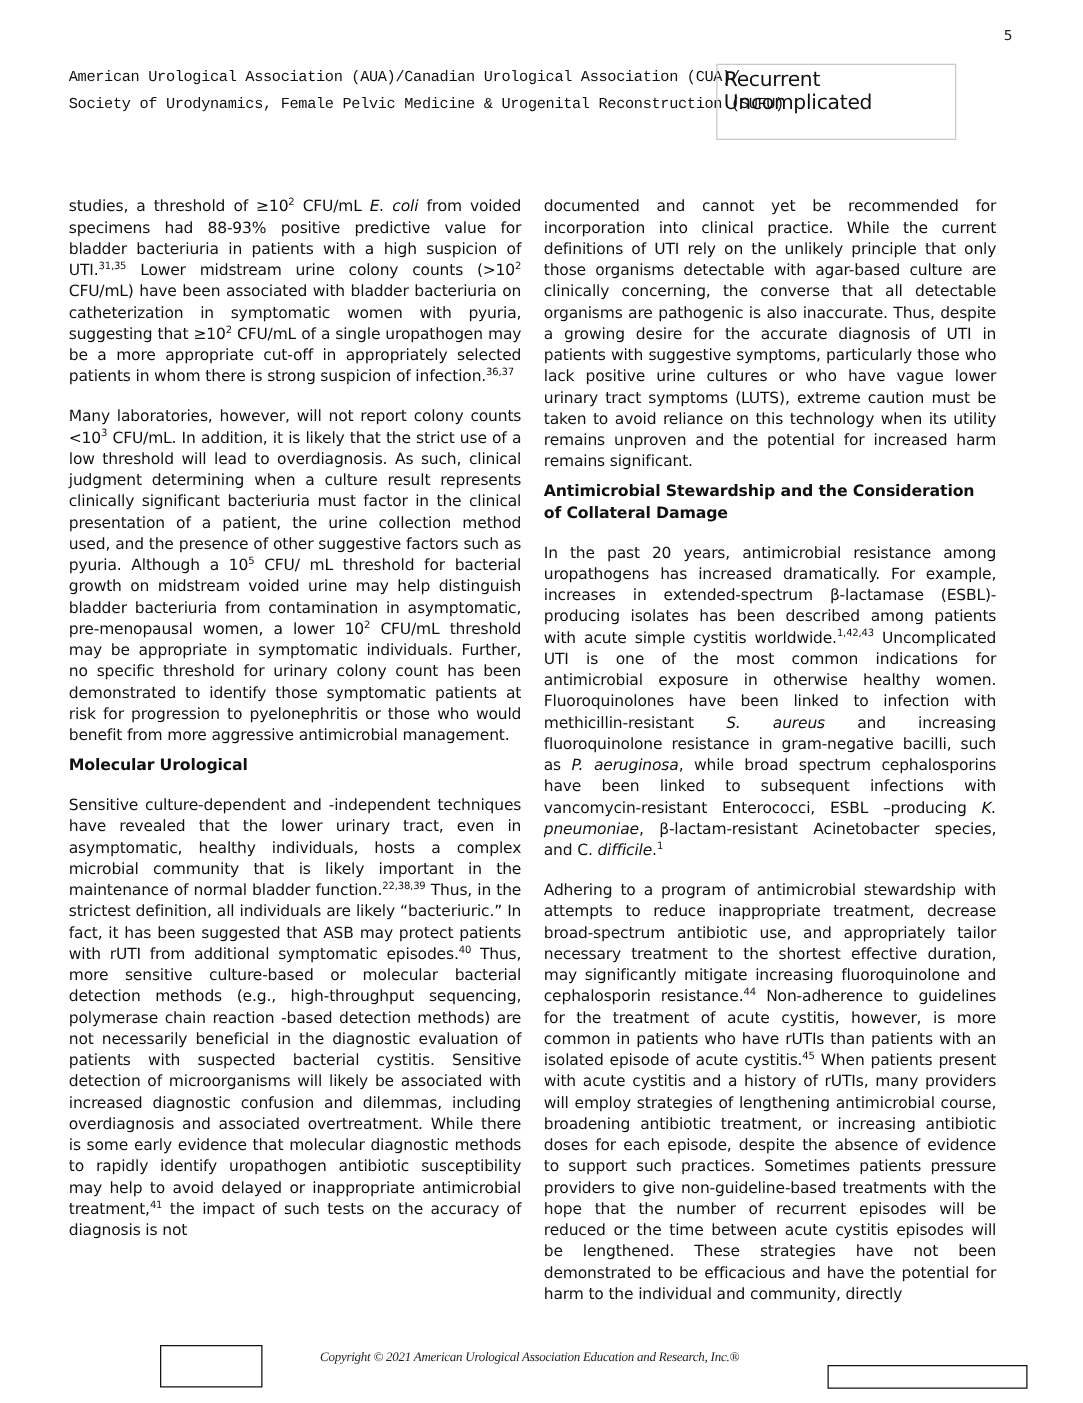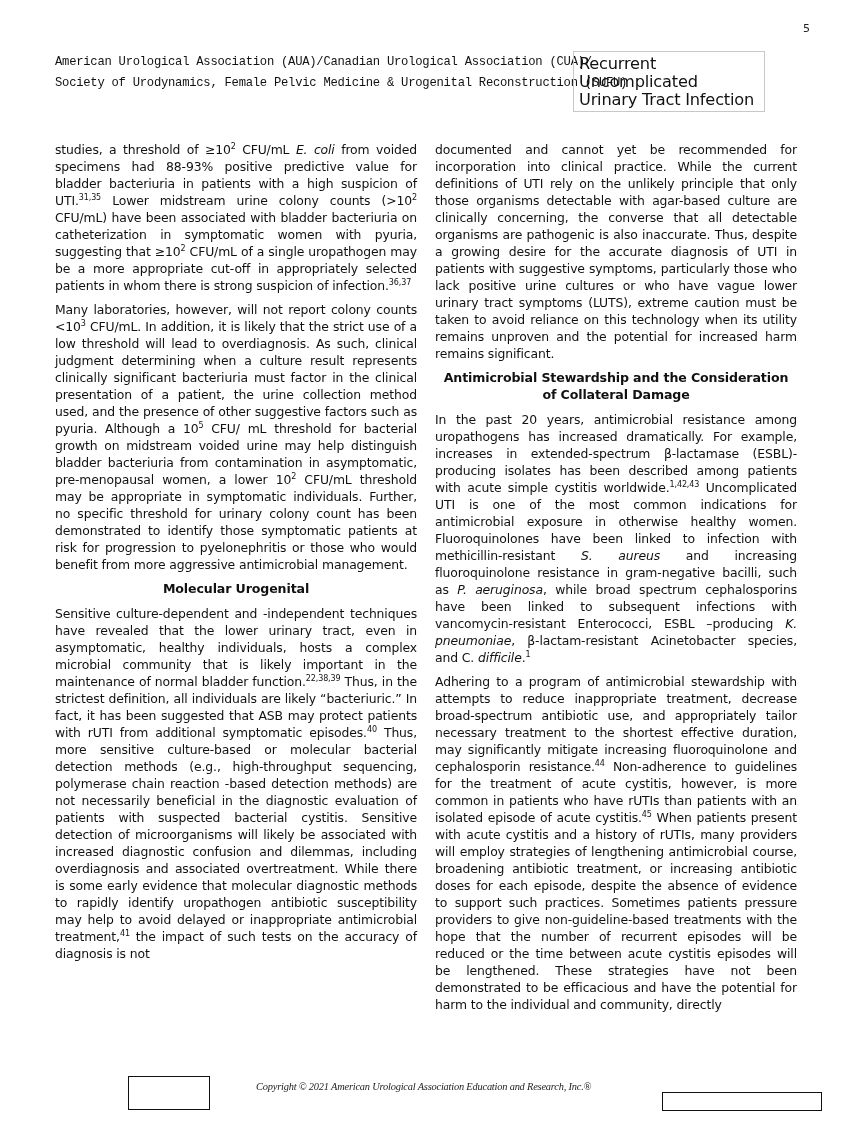--- a/index.html
+++ b/index.html
@@ -3,49 +3,48 @@
 <meta charset="utf-8">
 <style>
   html, body { margin: 0; padding: 0; background: #ffffff; }
   body { width: 866px; height: 1122px; position: relative; overflow: hidden; color: #1a1a1a; }
   .page-number { position: absolute; top: 22px; left: 803px; font-family: "DejaVu Sans", sans-serif; font-size: 11px; color: #222; }
   .org-header { position: absolute; top: 52px; left: 55px; font-family: Liberation Mono, monospace; font-size: 12.2px; line-height: 21px; color: #111; letter-spacing: -0.25px; }
   .title-box { position: absolute; top: 51px; left: 573px; width: 192px; height: 61px; border: 1px solid #c8c8c8; box-sizing: border-box; padding: 3px 0 0 5px; font-family: "DejaVu Sans", sans-serif; font-size: 16.2px; line-height: 18px; color: #111; letter-spacing: -0.2px; }
   .col { position: absolute; top: 141px; width: 362px; font-family: "DejaVu Sans", sans-serif; font-size: 12.4px; line-height: 17px; color: #111; text-align: justify; letter-spacing: -0.12px; }
   .col-left { left: 55px; }
   .col-right { left: 435px; }
-  .col p { margin: 0 0 7px 0; }
-  .col h3 { margin: 2px 0 8px 0; font-size: 12.6px; font-weight: bold; line-height: 17px; text-align: center; }
+  .col p { margin: 15px 0 7px 0; }
+  .col h3 { margin: 2px 0 8px 0; font-size: 12.6px; font-weight: bold; line-height: 17px; text-align: left; }
   sup { font-size: 8px; line-height: 0; vertical-align: 5px; }
   em { font-style: italic; }
   .footer-box-left { position: absolute; left: 128px; top: 1076px; width: 82px; height: 34px; border: 1.5px solid #111; box-sizing: border-box; }
   .footer-box-right { position: absolute; left: 662px; top: 1092px; width: 160px; height: 19px; border: 1.5px solid #111; box-sizing: border-box; }
   .copyright { position: absolute; left: 256px; top: 1081px; font-family: "Liberation Serif", serif; font-style: italic; font-size: 10.4px; color: #222; letter-spacing: -0.2px; }
 </style>
 </head>
 <body>
 
 <div class="page-number">5</div>
 
 <div class="org-header">
   <div>American Urological Association (AUA)/Canadian Urological Association (CUA)/</div>
   <div>Society of Urodynamics, Female Pelvic Medicine &amp; Urogenital Reconstruction (SUFU)</div>
 </div>
 
 <div class="title-box">
   <div>Recurrent Uncomplicated</div>
-  <div>Urinary Tract Infection</div>
 </div>
 
 <div class="col col-left">
   <p><span>studies, a threshold of ≥10</span><sup>2</sup><span> CFU/mL </span><em>E. coli</em><span> from voided specimens had 88-93% positive predictive value for bladder bacteriuria in patients with a high suspicion of UTI.</span><sup>31,35</sup><span> Lower midstream urine colony counts (&gt;10</span><sup>2</sup><span> CFU/mL) have been associated with bladder bacteriuria on catheterization in symptomatic women with pyuria, suggesting that ≥10</span><sup>2</sup><span> CFU/mL of a single uropathogen may be a more appropriate cut-off in appropriately selected patients in whom there is strong suspicion of infection.</span><sup>36,37</sup></p>
 
   <p><span>Many laboratories, however, will not report colony counts &lt;10</span><sup>3</sup><span> CFU/mL. In addition, it is likely that the strict use of a low threshold will lead to overdiagnosis. As such, clinical judgment determining when a culture result represents clinically significant bacteriuria must factor in the clinical presentation of a patient, the urine collection method used, and the presence of other suggestive factors such as pyuria. Although a 10</span><sup>5</sup><span> CFU/ mL threshold for bacterial growth on midstream voided urine may help distinguish bladder bacteriuria from contamination in asymptomatic, pre-menopausal women, a lower 10</span><sup>2</sup><span> CFU/mL threshold may be appropriate in symptomatic individuals. Further, no specific threshold for urinary colony count has been demonstrated to identify those symptomatic patients at risk for progression to pyelonephritis or those who would benefit from more aggressive antimicrobial management.</span></p>
 
-  <h3>Molecular Urogenital</h3>
+  <h3>Molecular Urological</h3>
 
   <p><span>Sensitive culture-dependent and -independent techniques have revealed that the lower urinary tract, even in asymptomatic, healthy individuals, hosts a complex microbial community that is likely important in the maintenance of normal bladder function.</span><sup>22,38,39</sup><span> Thus, in the strictest definition, all individuals are likely “bacteriuric.” In fact, it has been suggested that ASB may protect patients with rUTI from additional symptomatic episodes.</span><sup>40</sup><span> Thus, more sensitive culture-based or molecular bacterial detection methods (e.g., high-throughput sequencing, polymerase chain reaction -based detection methods) are not necessarily beneficial in the diagnostic evaluation of patients with suspected bacterial cystitis. Sensitive detection of microorganisms will likely be associated with increased diagnostic confusion and dilemmas, including overdiagnosis and associated overtreatment. While there is some early evidence that molecular diagnostic methods to rapidly identify uropathogen antibiotic susceptibility may help to avoid delayed or inappropriate antimicrobial treatment,</span><sup>41</sup><span> the impact of such tests on the accuracy of diagnosis is not</span></p>
 </div>
 
 <div class="col col-right">
   <p>documented and cannot yet be recommended for incorporation into clinical practice. While the current definitions of UTI rely on the unlikely principle that only those organisms detectable with agar-based culture are clinically concerning, the converse that all detectable organisms are pathogenic is also inaccurate. Thus, despite a growing desire for the accurate diagnosis of UTI in patients with suggestive symptoms, particularly those who lack positive urine cultures or who have vague lower urinary tract symptoms (LUTS), extreme caution must be taken to avoid reliance on this technology when its utility remains unproven and the potential for increased harm remains significant.</p>
 
   <h3>Antimicrobial Stewardship and the Consideration of Collateral Damage</h3>
 
   <p><span>In the past 20 years, antimicrobial resistance among uropathogens has increased dramatically. For example, increases in extended-spectrum β-lactamase (ESBL)-producing isolates has been described among patients with acute simple cystitis worldwide.</span><sup>1,42,43</sup><span> Uncomplicated UTI is one of the most common indications for antimicrobial exposure in otherwise healthy women. Fluoroquinolones have been linked to infection with methicillin-resistant </span><em>S. aureus</em><span> and increasing fluoroquinolone resistance in gram-negative bacilli, such as </span><em>P. aeruginosa</em><span>, while broad spectrum cephalosporins have been linked to subsequent infections with vancomycin-resistant Enterococci, ESBL –producing </span><em>K. pneumoniae</em><span>, β-lactam-resistant Acinetobacter species, and C. </span><em>difficile</em><span>.</span><sup>1</sup></p>

